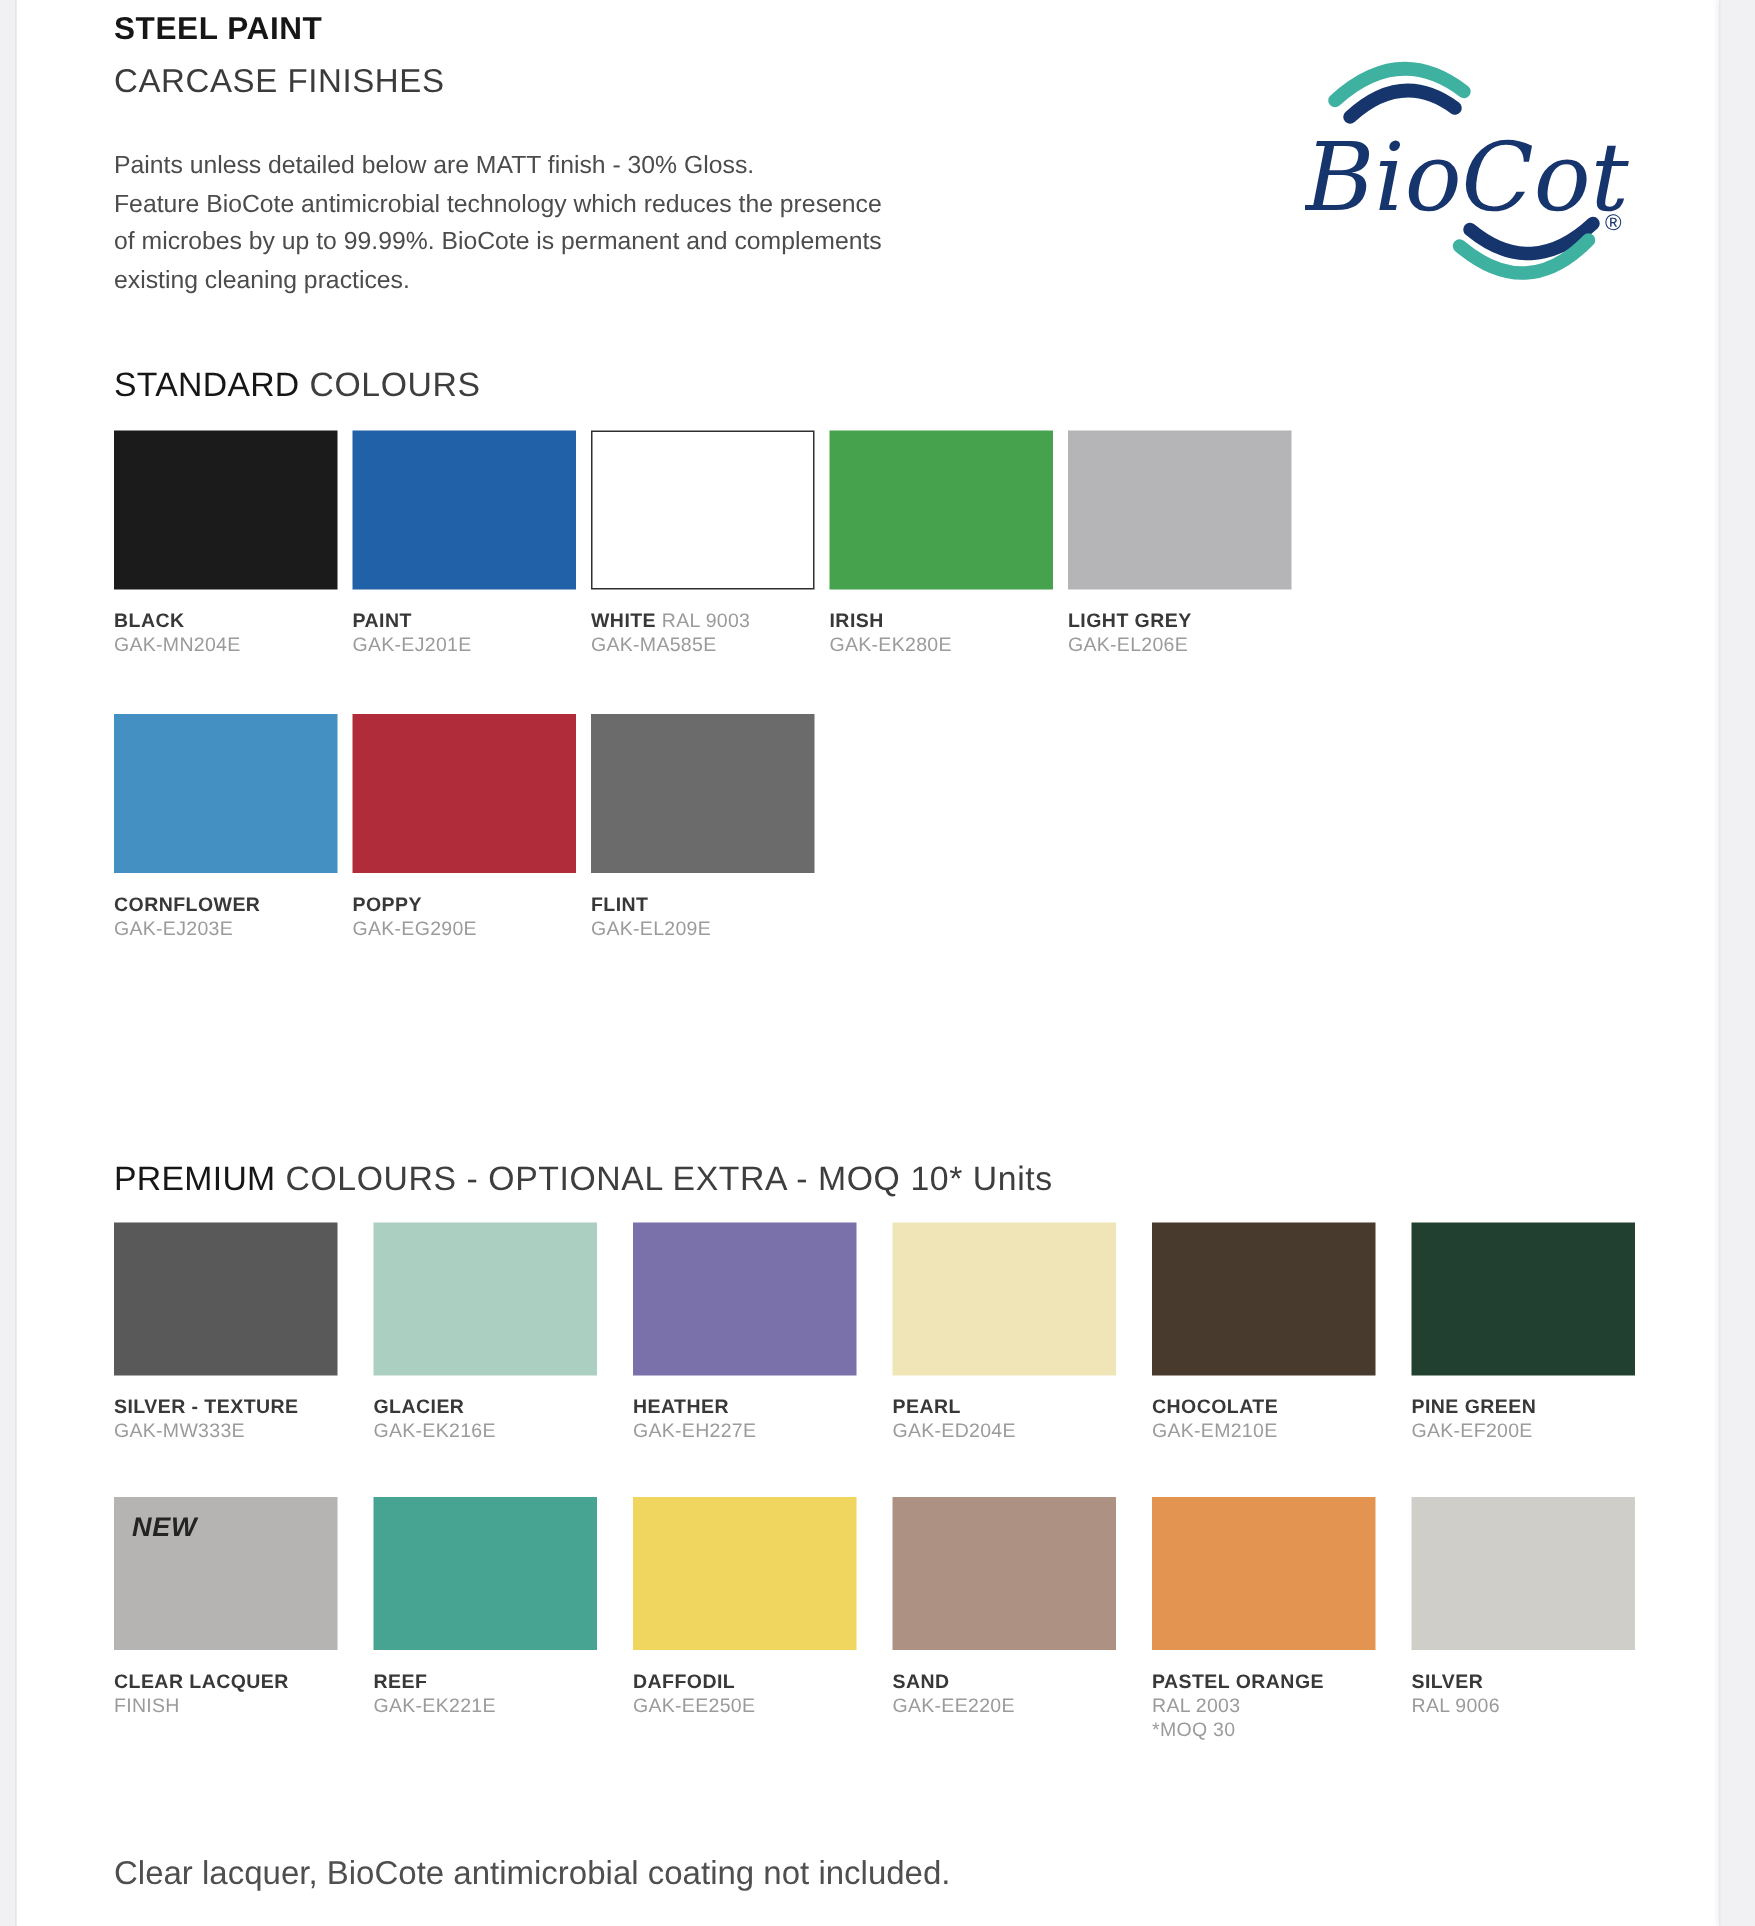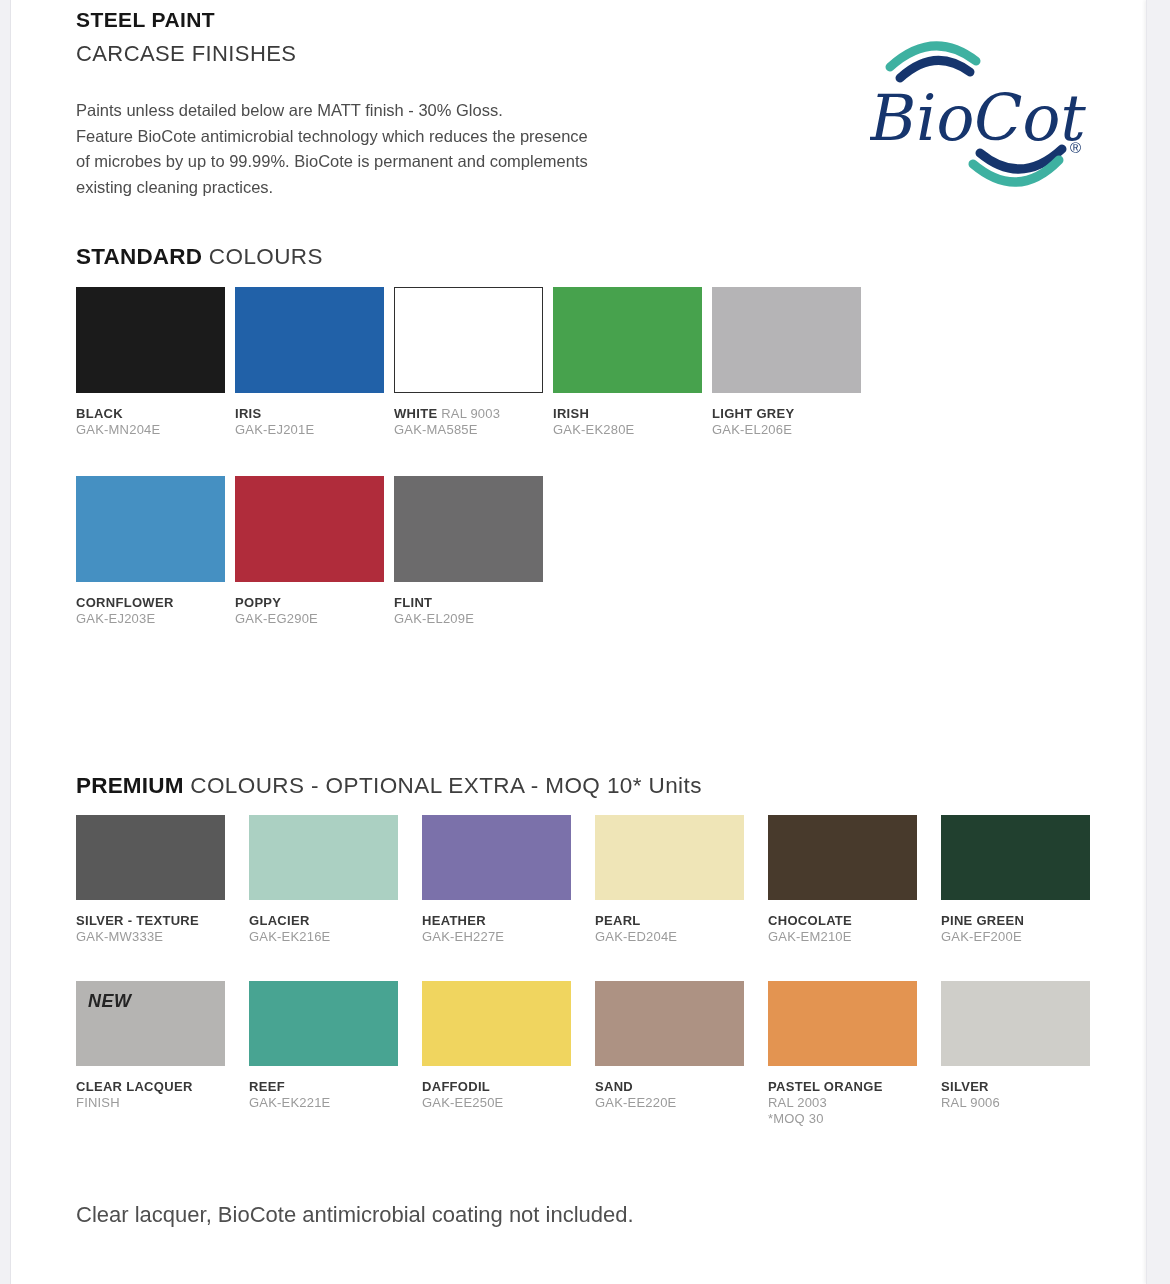--- a/index.html
+++ b/index.html
@@ -12,35 +12,35 @@
   .gutter.left  { left:0; width:10px; border-right:1px solid #e4e4e9; }
   .gutter.right { right:0; width:23px; border-left:1px solid #e7e7ec; box-shadow:-2px 0 3px rgba(0,0,0,.05); }
 
   .content { position:absolute; left:76px; top:0; width:1014px; }
 
   .page-title { margin-top:8px; font-size:21px; font-weight:800; letter-spacing:.4px; color:#161616; }
   .page-subtitle { margin-top:9px; font-size:22px; font-weight:400; letter-spacing:.4px; color:#3b3b3b; }
   .intro { margin-top:31px; font-size:16.5px; line-height:25.5px; color:#4c4c4c; }
 
   .sec-head { font-size:22.5px; font-weight:400; letter-spacing:.4px; color:#3e3e3e; }
-  .sec-head b { font-weight:700; color:#161616; letter-spacing:.2px; }
+  .sec-head b { font-weight:400; color:#161616; letter-spacing:.2px; }
   #standard-heading { margin-top:44px; }
   #premium-heading  { margin-top:147px; }
 
   .row { display:flex; }
   #standard .row { gap:10px; }
   #premium  .row { gap:24px; }
   #standard .row:nth-child(1) { margin-top:17px; }
   #standard .row:nth-child(2) { margin-top:39px; }
   #premium  .row:nth-child(1) { margin-top:16px; }
   #premium  .row:nth-child(2) { margin-top:37px; }
 
   .cell { width:149px; }
   .chip { height:106px; position:relative; }
-  #premium .chip { height:85px; }
+  #premium .chip { height:102px; }
   .chip.bordered { box-sizing:border-box; border:1px solid #2f2f2f; }
   .badge { position:absolute; left:12px; top:10px; font-style:italic; font-weight:800;
            font-size:18px; color:#242424; letter-spacing:.5px; }
   .nm { margin-top:13px; font-size:13px; font-weight:700; color:#383838; letter-spacing:.3px; line-height:15px; }
   .nm .sfx { font-weight:400; color:#9b9b9b; letter-spacing:.2px; }
   .code-line { font-size:13px; color:#9b9b9b; line-height:15px; margin-top:1px; letter-spacing:.2px; }
 
   .footnote { margin-top:76px; font-size:22px; color:#4f4f4f; }
 
   .logo { position:absolute; left:870px; top:20px; width:218px; height:176px; }
@@ -75,21 +75,21 @@
   <h2 class="sec-head" id="standard-heading"><b>STANDARD</b><span> COLOURS</span></h2>
   <div id="standard">
       <div class="row">
         <div class="cell">
           <div class="chip" style="background: rgb(27, 27, 27);"></div>
           <div class="nm">BLACK</div>
           <div class="code-line">GAK-MN204E</div>
         </div>
         <div class="cell">
           <div class="chip" style="background: rgb(33, 97, 168);"></div>
-          <div class="nm">IRIS</div>
+          <div class="nm">PAINT</div>
           <div class="code-line">GAK-EJ201E</div>
         </div>
         <div class="cell">
           <div class="chip bordered" style="background: rgb(255, 255, 255);"></div>
           <div class="nm">WHITE<span class="sfx"> RAL 9003</span></div>
           <div class="code-line">GAK-MA585E</div>
         </div>
         <div class="cell">
           <div class="chip" style="background: rgb(71, 162, 77);"></div>
           <div class="nm">IRISH</div>

